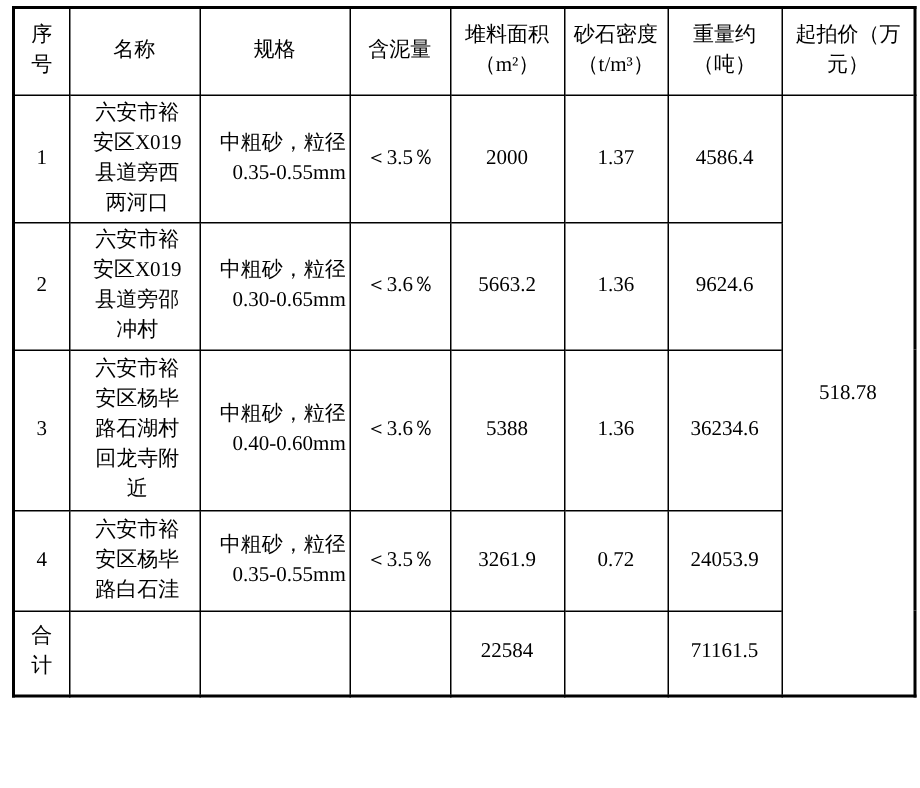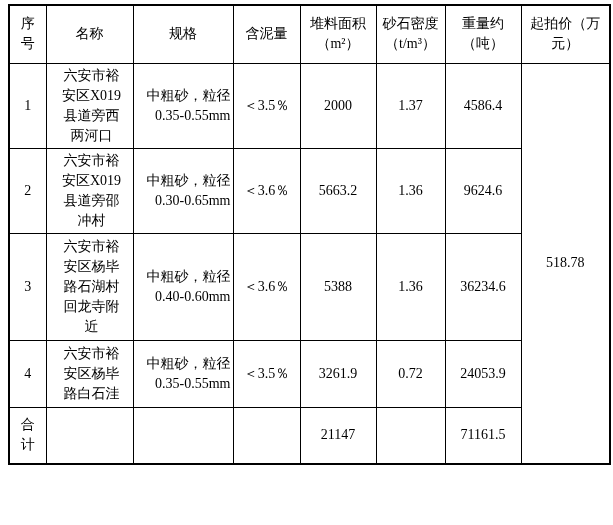--- a/index.html
+++ b/index.html
@@ -143,19 +143,19 @@
       <td>0.72</td>
       <td>24053.9</td>
     </tr>
 
     <tr class="rsum">
       <td>合
 计</td>
       <td></td>
       <td></td>
       <td></td>
-      <td>21147</td>
+      <td>22584</td>
       <td></td>
       <td>71161.5</td>
     </tr>
   </tbody>
     </table>
 </div>
 
 </body></html>

